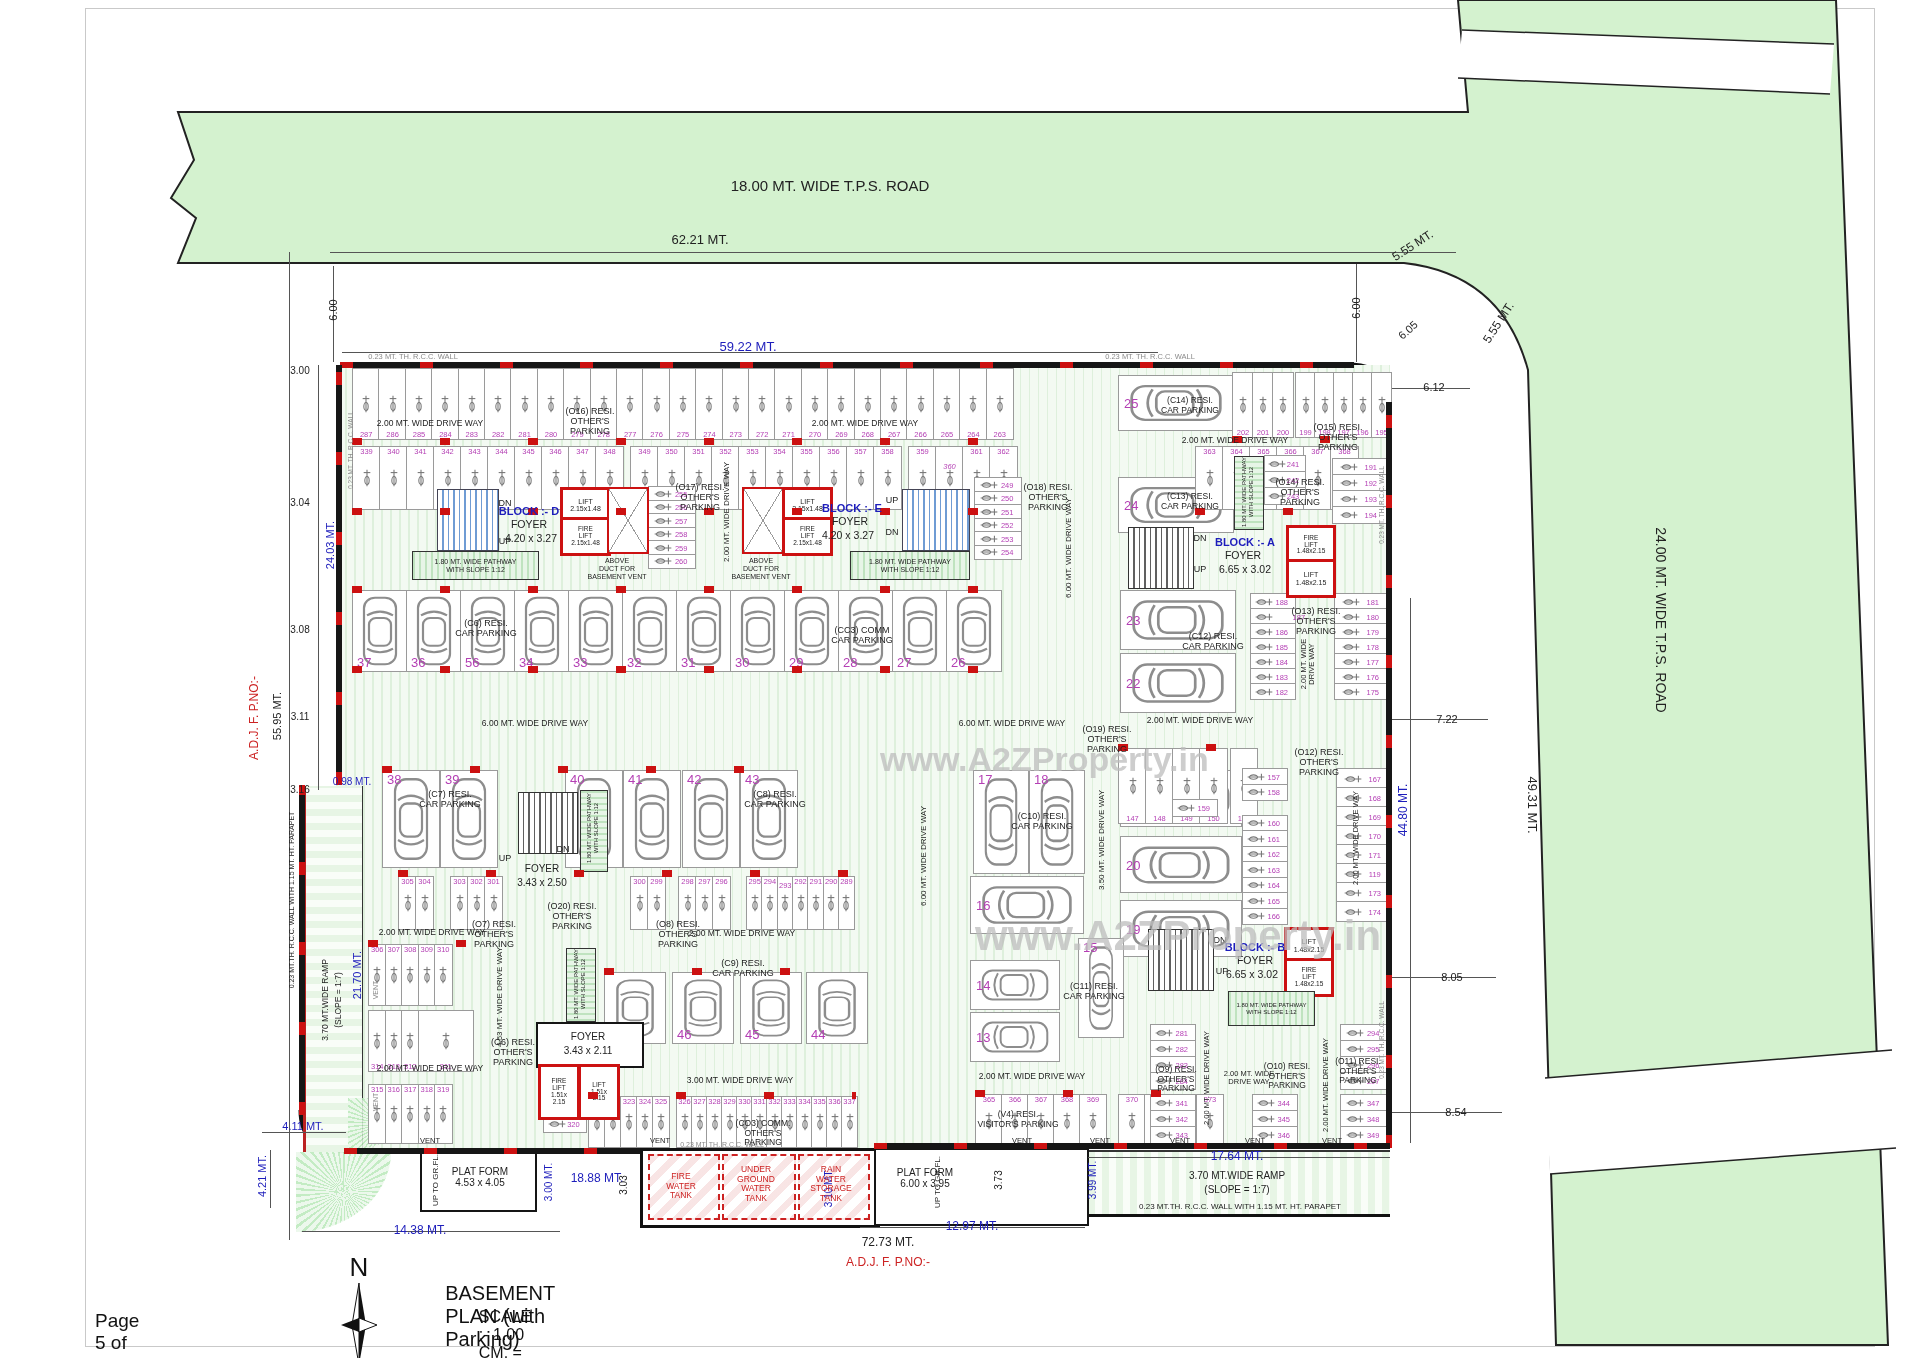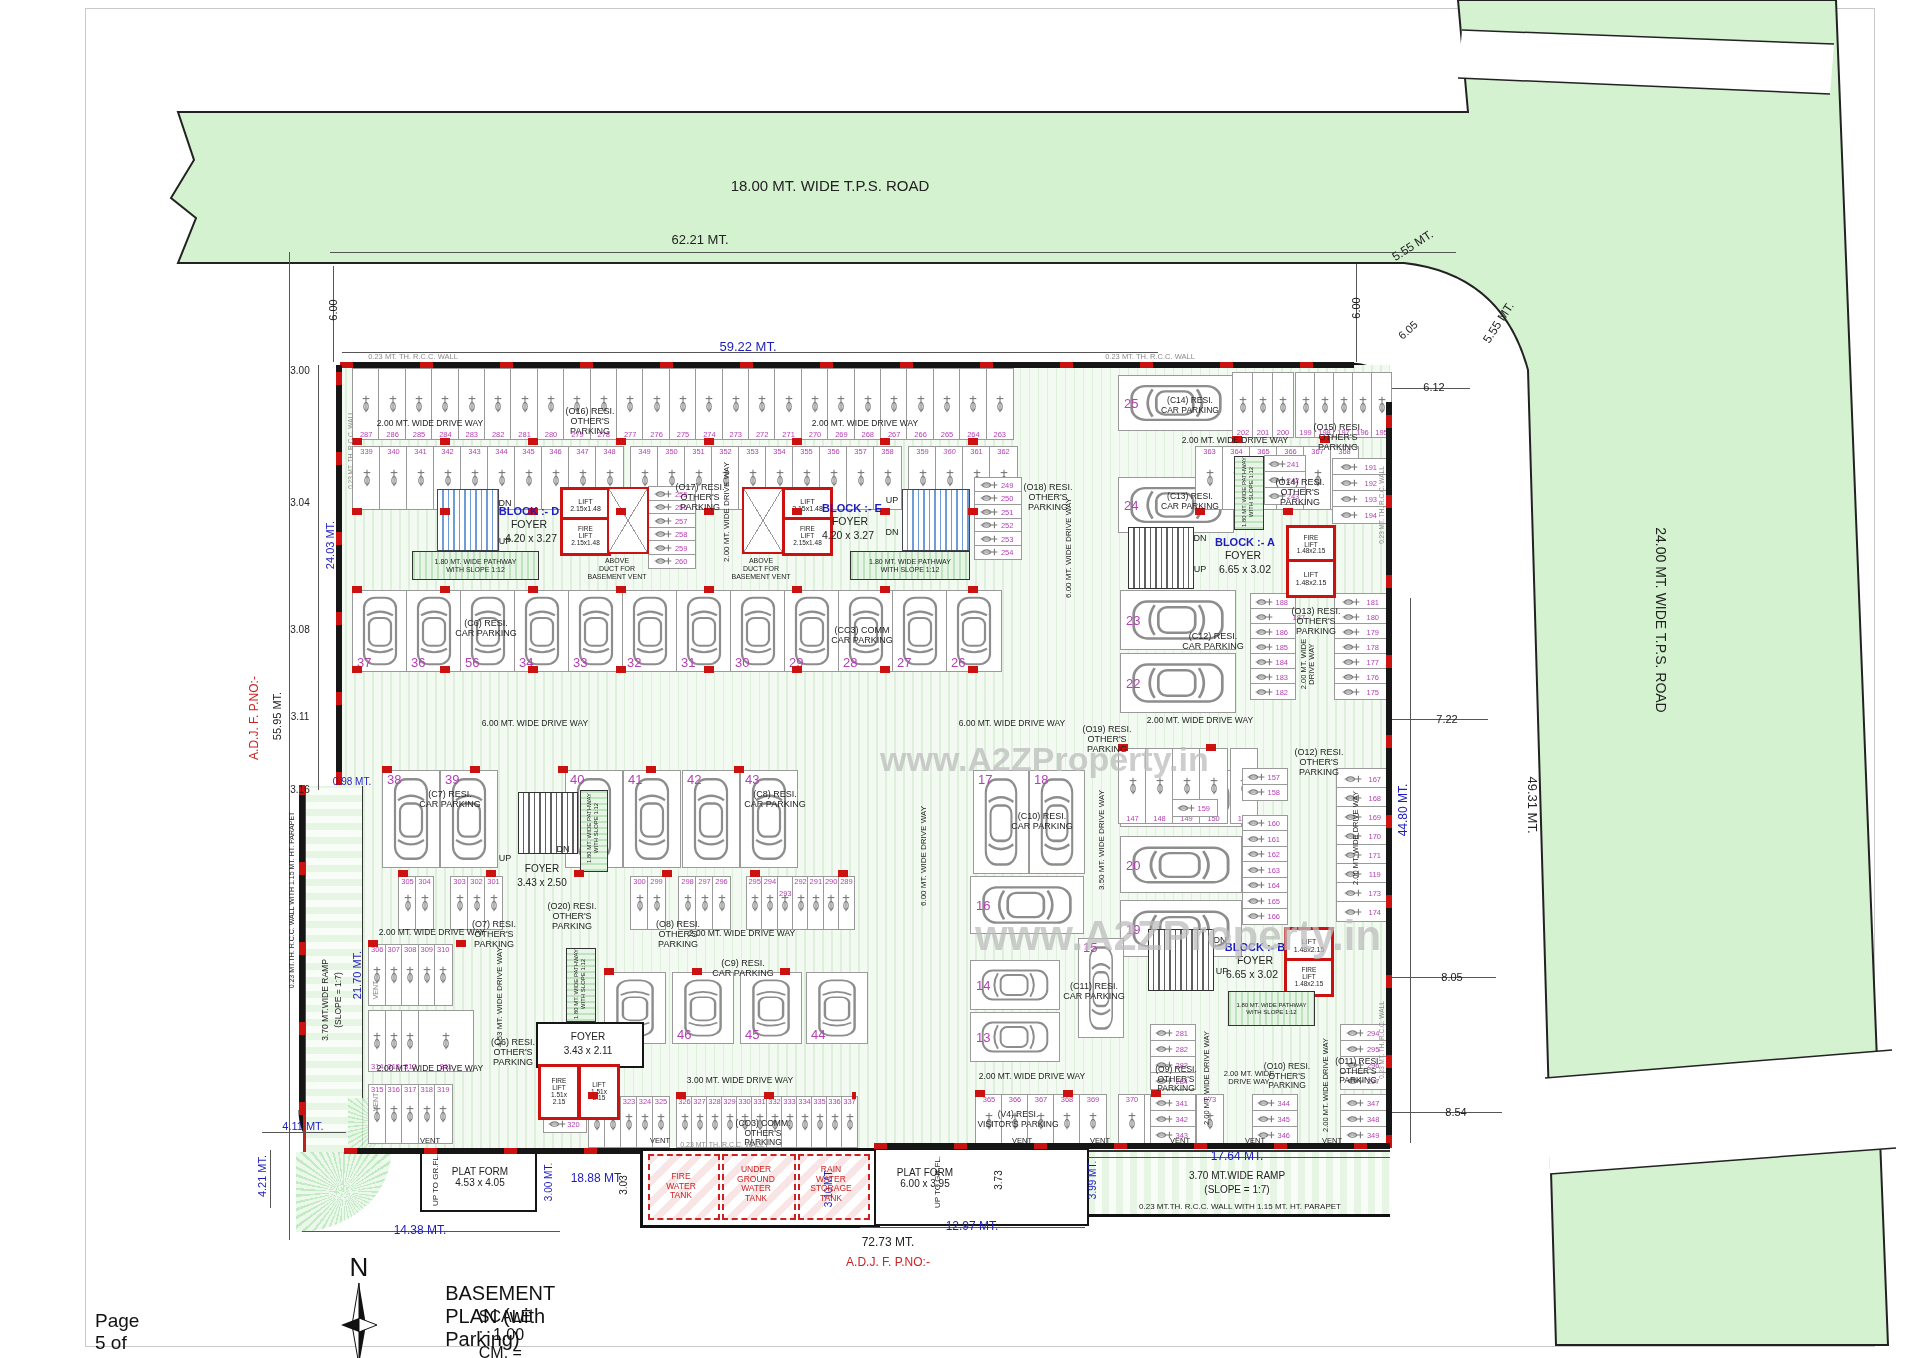--- a/index.html
+++ b/index.html
@@ -1292,21 +1292,21 @@
         <div class="bnum" style="top: 0px;">359</div>
       </div>
       <div class="bay" style="position: absolute; left: 935px; top: 446px; width: 27px; height: 62px;">
         <span class="bico"><svg width="10" height="20" viewBox="0 0 12 24" style="transform:rotate(0deg)">
             <g stroke="#777" fill="none" stroke-width="1.3">
               <line x1="6" y1="2" x2="6" y2="22"></line>
               <line x1="2" y1="5.5" x2="10" y2="5.5"></line>
               <ellipse cx="6" cy="15" rx="2.6" ry="4.8"></ellipse>
             </g>
           </svg></span>
-        <div class="bnum" style="top: 0px; font-style: italic;">360</div>
+        <div class="bnum" style="top: 15px; font-style: italic;">360</div>
       </div>
       <div class="bay" style="position: absolute; left: 962px; top: 446px; width: 27px; height: 62px;">
         <span class="bico"><svg width="10" height="20" viewBox="0 0 12 24" style="transform:rotate(0deg)">
             <g stroke="#777" fill="none" stroke-width="1.3">
               <line x1="6" y1="2" x2="6" y2="22"></line>
               <line x1="2" y1="5.5" x2="10" y2="5.5"></line>
               <ellipse cx="6" cy="15" rx="2.6" ry="4.8"></ellipse>
             </g>
           </svg></span>
         <div class="bnum" style="top: 0px;">361</div>
@@ -1502,21 +1502,21 @@
         <div class="bnum" style="top: 0px;">294</div>
       </div>
       <div class="bay" style="position: absolute; left: 776.6px; top: 876px; width: 15.3px; height: 52px;">
         <span class="bico"><svg width="10" height="20" viewBox="0 0 12 24" style="transform:rotate(0deg)">
             <g stroke="#777" fill="none" stroke-width="1.3">
               <line x1="6" y1="2" x2="6" y2="22"></line>
               <line x1="2" y1="5.5" x2="10" y2="5.5"></line>
               <ellipse cx="6" cy="15" rx="2.6" ry="4.8"></ellipse>
             </g>
           </svg></span>
-        <div class="bnum" style="top: 12px;">293</div>
+        <div class="bnum" style="top: 4px;">293</div>
       </div>
       <div class="bay" style="position: absolute; left: 791.9px; top: 876px; width: 15.3px; height: 52px;">
         <span class="bico"><svg width="10" height="20" viewBox="0 0 12 24" style="transform:rotate(0deg)">
             <g stroke="#777" fill="none" stroke-width="1.3">
               <line x1="6" y1="2" x2="6" y2="22"></line>
               <line x1="2" y1="5.5" x2="10" y2="5.5"></line>
               <ellipse cx="6" cy="15" rx="2.6" ry="4.8"></ellipse>
             </g>
           </svg></span>
         <div class="bnum" style="top: 0px;">292</div>

